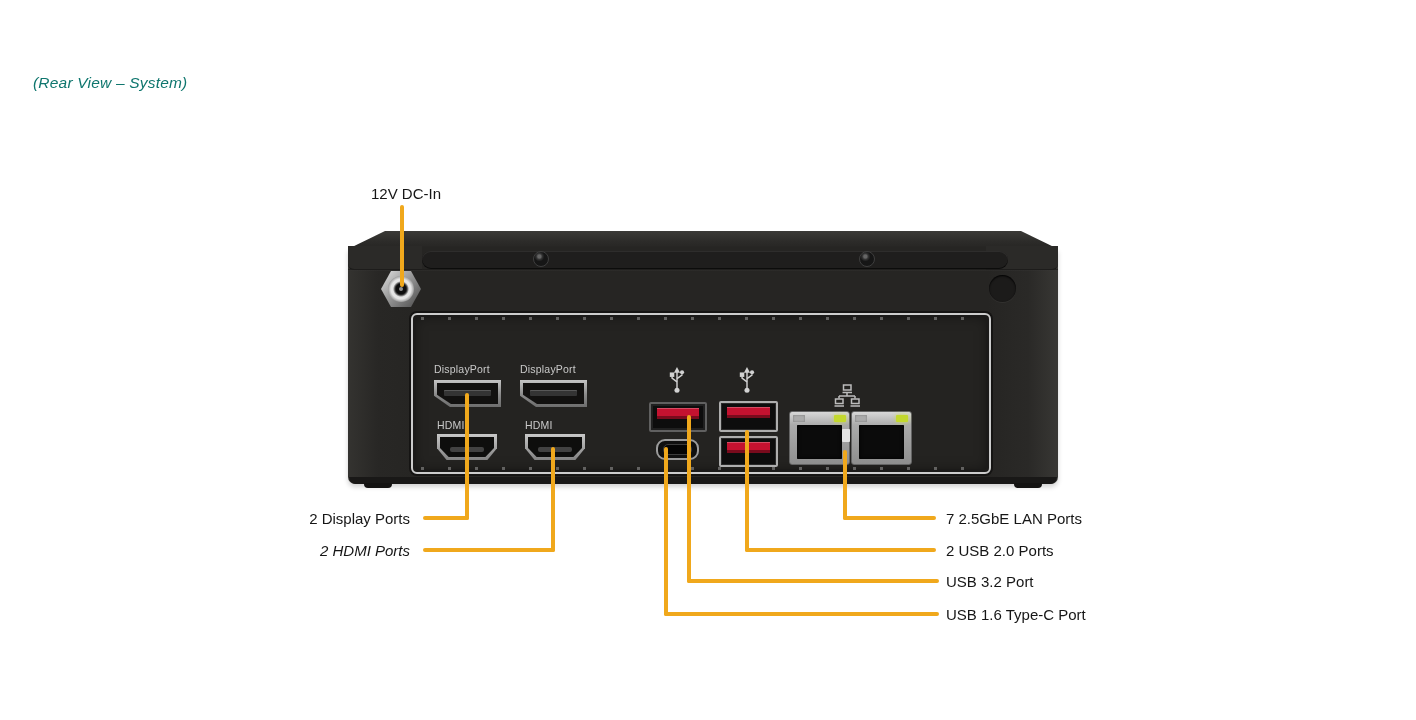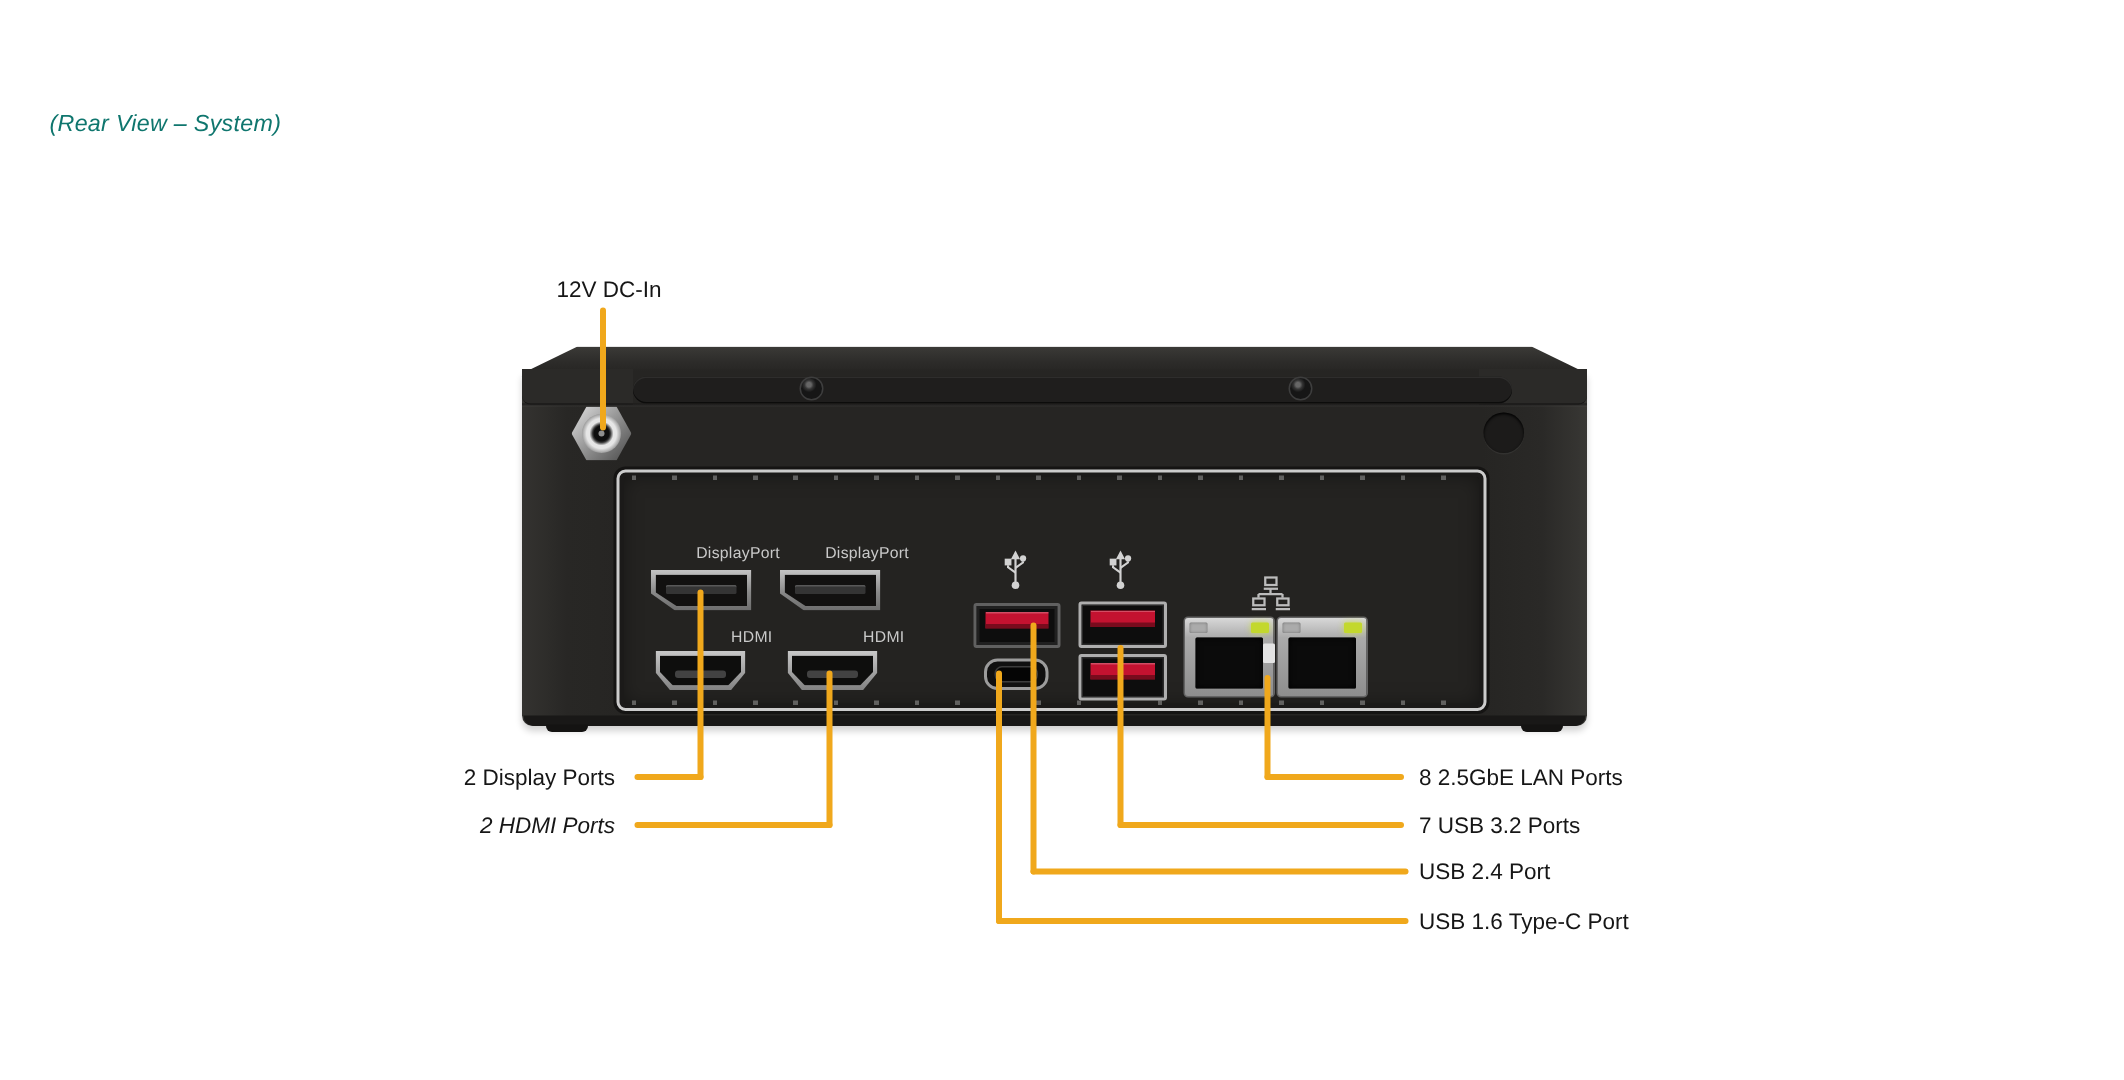--- a/index.html
+++ b/index.html
@@ -45,21 +45,21 @@
     background:radial-gradient(circle,#0e0e0e 0 5px,#3a3a3a 6px,#e6e6e6 8px 10px,#9c9c9c 13px);}
   .dc-pin{left:399px;top:287px;width:4px;height:4px;border-radius:50%;background:#8f8f8f;z-index:7;}
   .round-hole{left:989px;top:275px;width:27px;height:27px;border-radius:50%;background:#1c1b1a;
     box-shadow:inset 0 1px 2px #000,0 1px 0 rgba(255,255,255,.05);z-index:5;}
   
   .io-recess{left:411px;top:313px;width:576px;height:157px;background:#242321;border:2px solid var(--bezel-silver);
     border-radius:6px;box-shadow:inset 0 0 0 3px #1b1a19,inset 0 0 14px rgba(0,0,0,.5),0 0 0 2px #151413;z-index:5;}
   .emi{left:8px;right:8px;height:3px;background:repeating-linear-gradient(90deg,rgba(255,255,255,.30) 0 3px,transparent 3px 27px);}
   .emi.t{top:2px;}  .emi.b{bottom:2px;}
   
-  .port-label{font-size:10.5px;color:#c9c9c9;text-align:right;letter-spacing:.2px;z-index:8;white-space:nowrap;margin-left:18px;}
+  .port-label{font-size:10.5px;color:#c9c9c9;text-align:left;letter-spacing:.2px;z-index:8;white-space:nowrap;}
   .dp{width:67px;height:27px;z-index:8;background:linear-gradient(180deg,#c4c4c4,#898989 55%,#6d6d6d);
     clip-path:polygon(0 0,100% 0,100% 100%,16px 100%,0 58%);}
   .dp-inner{position:absolute;inset:3px;background:#121110;clip-path:polygon(0 0,100% 0,100% 100%,14px 100%,0 56%);}
   .dp-slot{position:absolute;left:7px;right:7px;top:7px;height:6px;background:#343434;border-radius:1px;box-shadow:inset 0 1px 0 #585858;}
   .hdmi{width:60px;height:26px;z-index:8;background:linear-gradient(180deg,#c8c8c8,#828282);
     clip-path:polygon(0 0,100% 0,100% 55%,84% 100%,16% 100%,0 55%);}
   .hdmi-inner{position:absolute;inset:3px;background:#0e0e0d;clip-path:polygon(0 0,100% 0,100% 55%,84% 100%,16% 100%,0 55%);}
   .hdmi-slot{position:absolute;left:10px;right:10px;top:10px;height:5px;background:#424242;border-radius:2px;}
   .usba{z-index:8;background:#0d0d0d;border-radius:2px;}
   .usba.dark{width:54px;height:26px;border:2px solid #606060;box-shadow:inset 0 0 0 2px #202020;}
@@ -200,18 +200,18 @@
   <div class="abs lead" style="left:745px;top:430px;width:4px;height:122px;"></div>
   <div class="abs lead" style="left:745px;top:548px;width:191px;height:4px;"></div>
   <div class="abs lead" style="left:687px;top:415px;width:4px;height:168px;"></div>
   <div class="abs lead" style="left:687px;top:579px;width:252px;height:4px;"></div>
   <div class="abs lead" style="left:664px;top:447px;width:4px;height:169px;"></div>
   <div class="abs lead" style="left:664px;top:612px;width:275px;height:4px;"></div>
 
   <div class="abs callout" style="left:366px;top:185px;width:80px;text-align:center;">12V DC-In</div>
   <div class="abs callout c-left" style="left:272px;top:510px;width:138px;">2 Display Ports</div>
   <div class="abs callout c-left" style="left:272px;top:542px;width:138px;font-style:italic;">2 HDMI Ports</div>
-  <div class="abs callout c-right" style="left:946px;top:510px;">8 2.5GbE LAN Ports</div>
-  <div class="abs callout c-right" style="left:946px;top:542px;">7 USB 3.2 Ports</div>
-  <div class="abs callout c-right" style="left:946px;top:573px;">USB 2.4 Port</div>
+  <div class="abs callout c-right" style="left:946px;top:510px;">7 2.5GbE LAN Ports</div>
+  <div class="abs callout c-right" style="left:946px;top:542px;">2 USB 2.0 Ports</div>
+  <div class="abs callout c-right" style="left:946px;top:573px;">USB 3.2 Port</div>
   <div class="abs callout c-right" style="left:946px;top:606px;">USB 1.6 Type-C Port</div>
 
 </div>
 
 </body></html>

